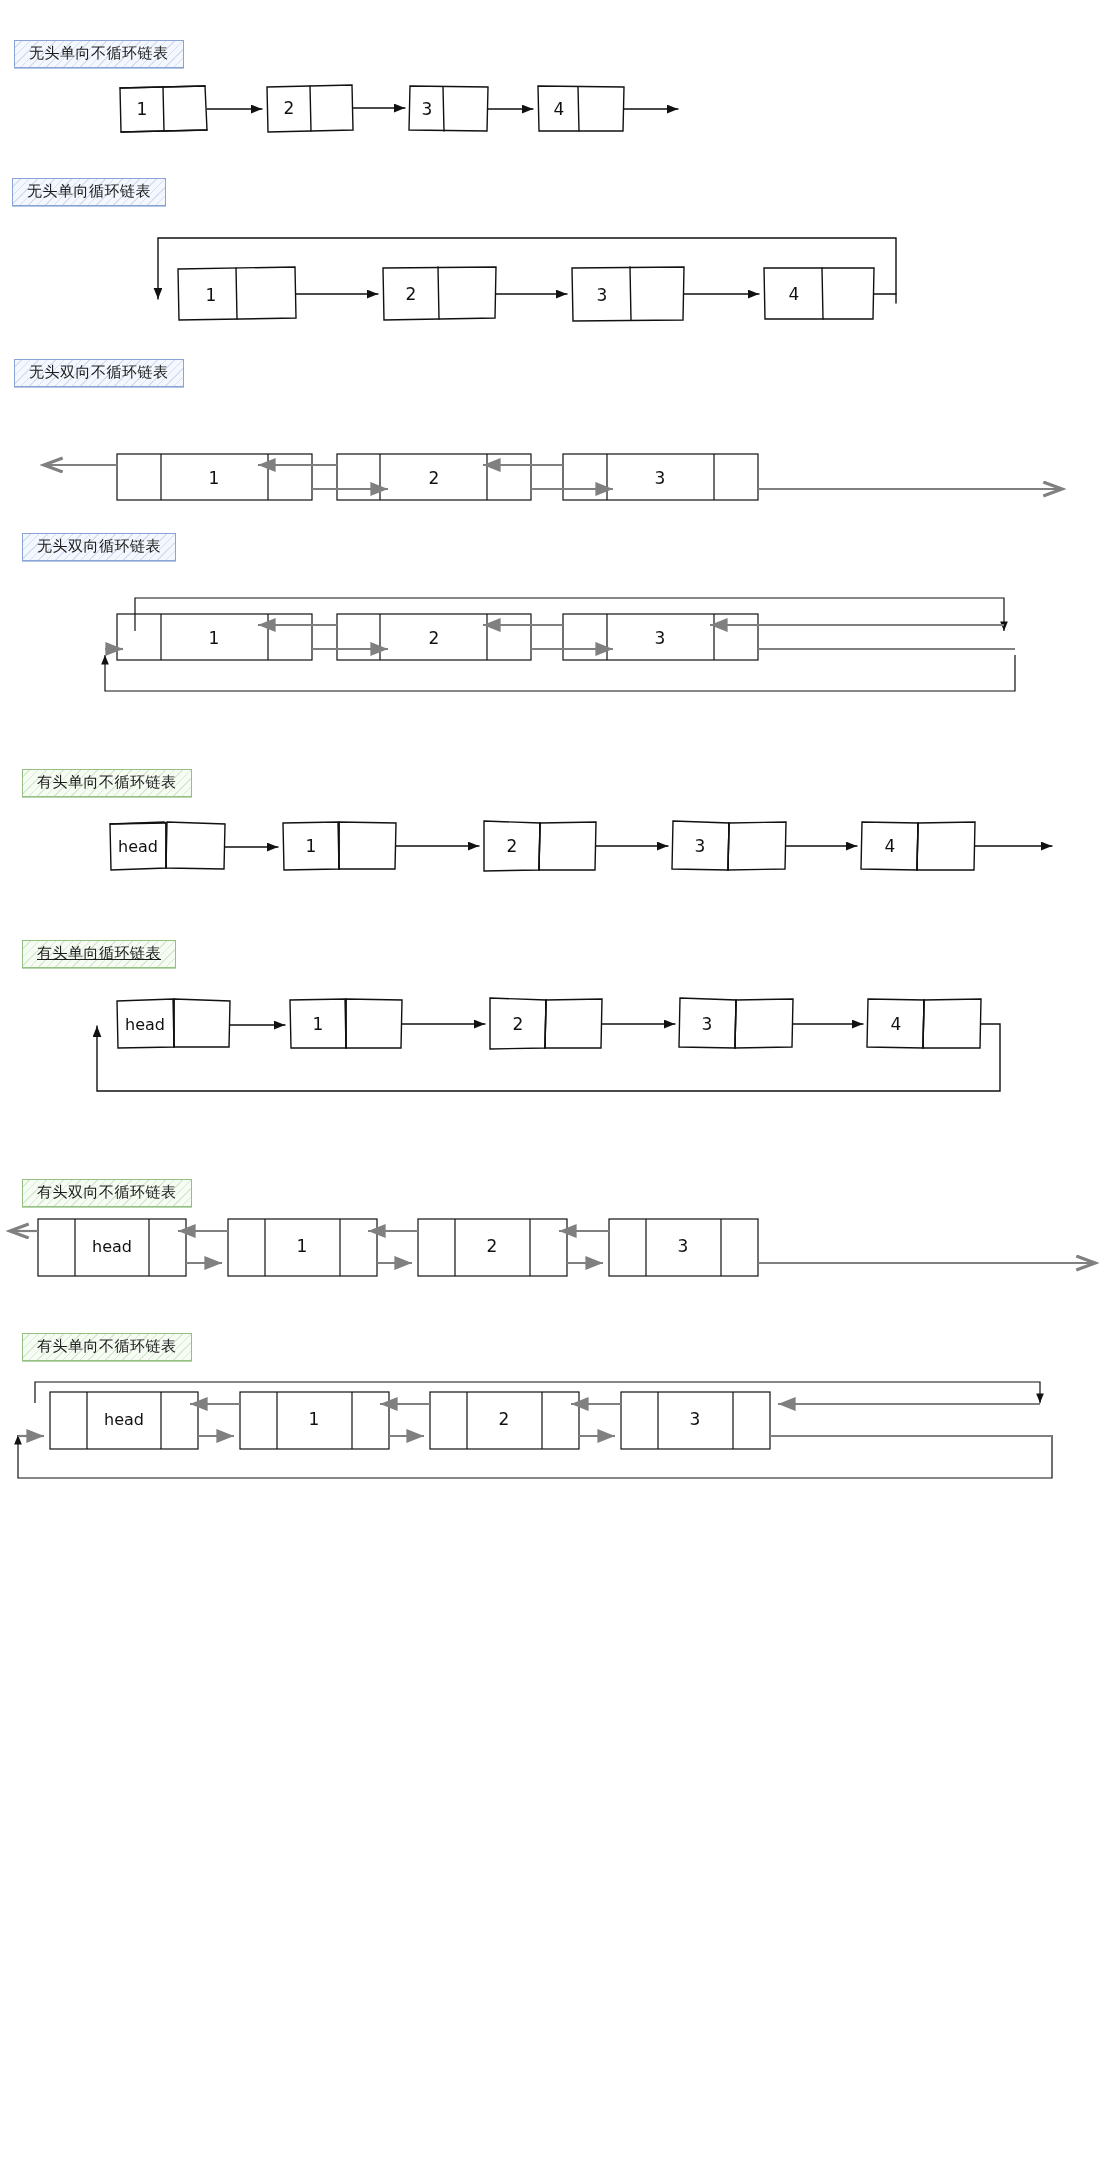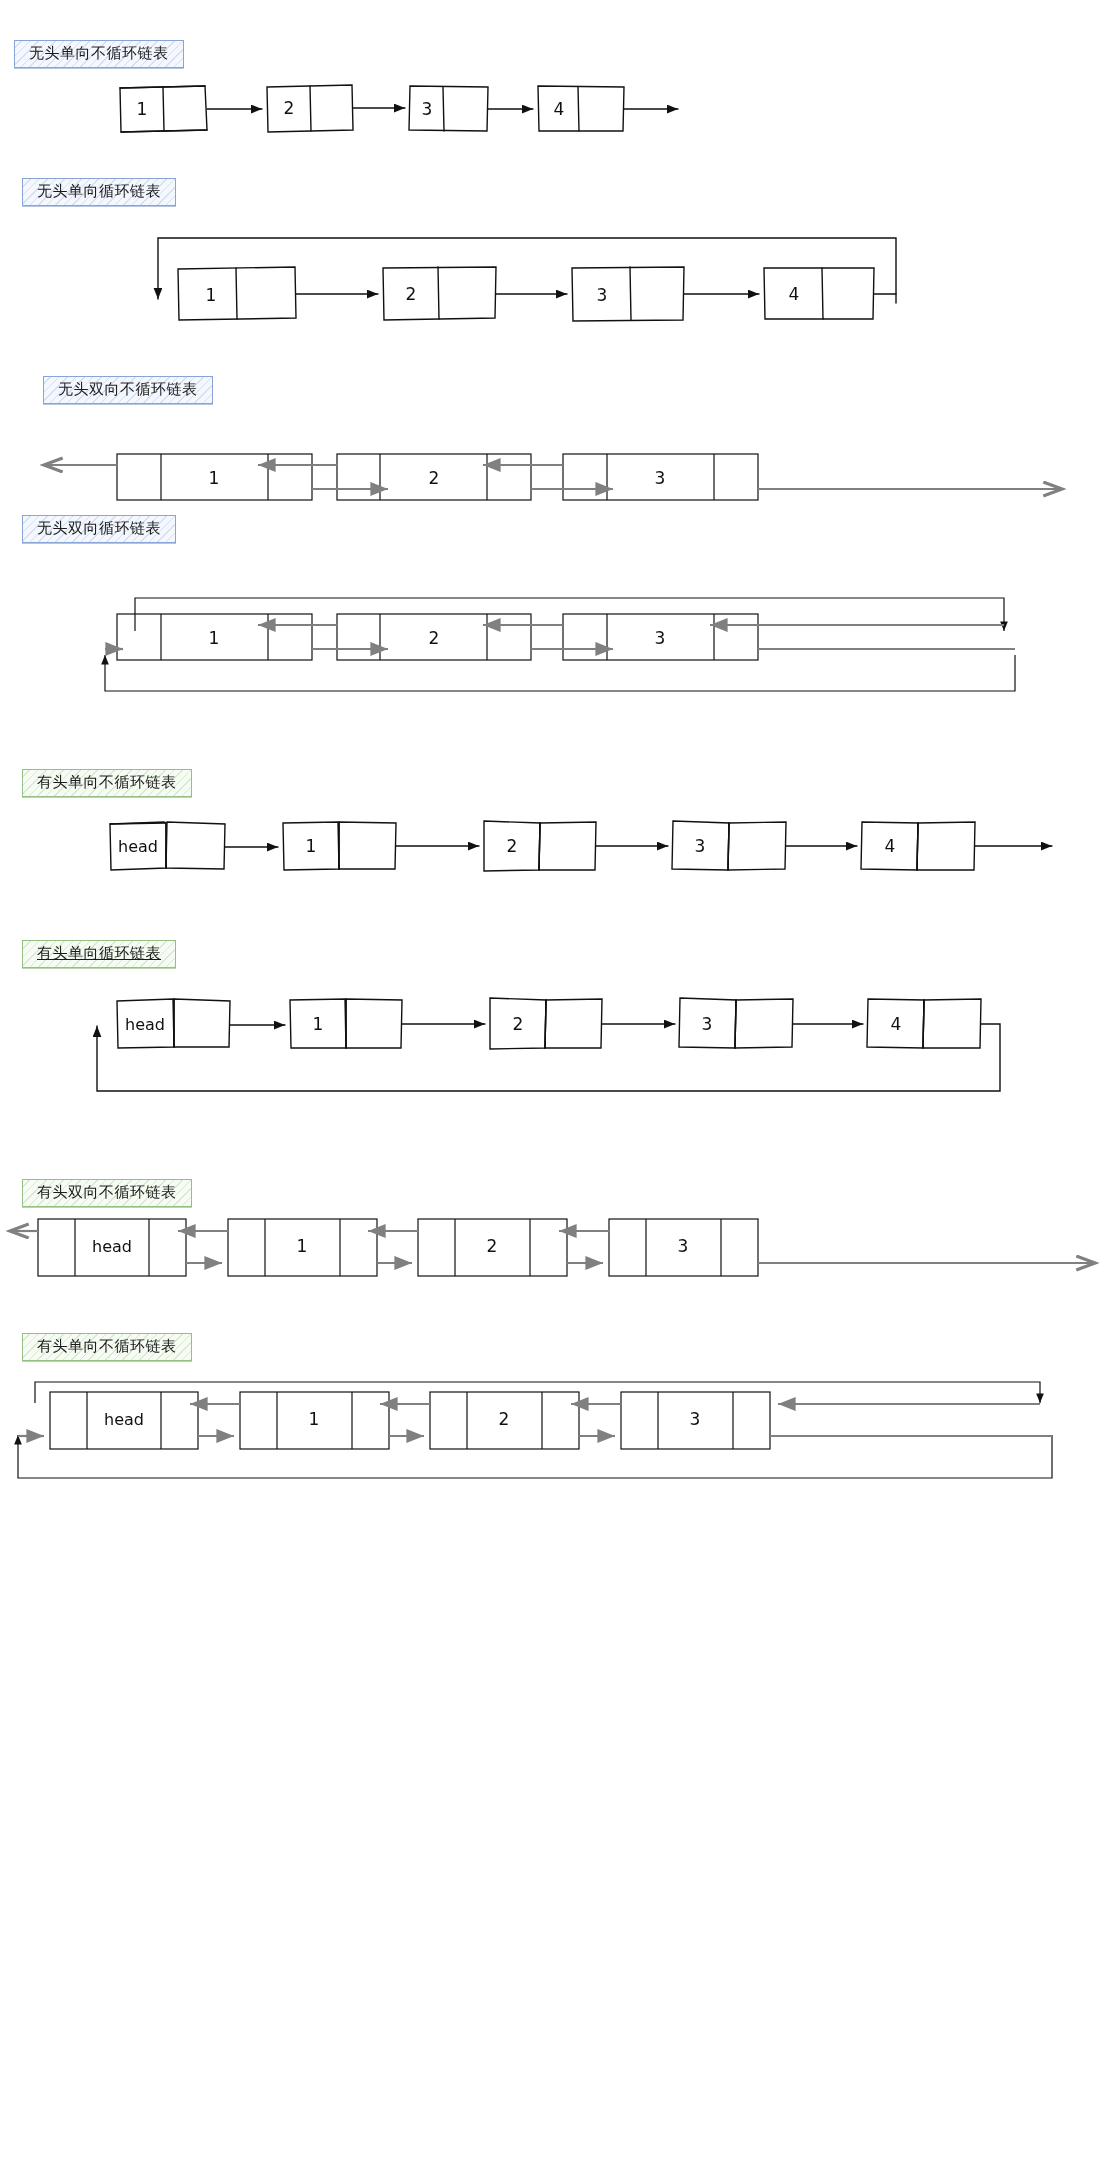--- a/index.html
+++ b/index.html
@@ -111,21 +111,21 @@
       <path d="M353,36 L405,36" marker-end="url(#ar-k)"></path>
       <path d="M488,37 L533,37" marker-end="url(#ar-k)"></path>
       <path d="M624,37 L678,37" marker-end="url(#ar-k)"></path>
     </g>
     <text class="nodeval" x="142" y="43" text-anchor="middle">1</text>
     <text class="nodeval" x="289" y="42" text-anchor="middle">2</text>
     <text class="nodeval" x="427" y="43" text-anchor="middle">3</text>
     <text class="nodeval" x="559" y="43" text-anchor="middle">4</text>
   </svg>
 
-  <div class="chip blue" style="left:22px; top:178px;">无头单向循环链表</div>
+  <div class="chip blue" style="left:12px; top:178px;">无头单向循环链表</div>
 
   <svg class="diagram" style="top:228px;" width="1109" height="115">
     <g stroke="#111111" stroke-width="1.4" fill="none" stroke-linecap="round">
 
       <path d="M896,75 L896,10 L158,10 L158,71" marker-end="url(#ar-k)"></path>
 
       <path d="M178,41 L295,39 L296,90 L179,92 z"></path>
       <path d="M236,40 L237,91"></path>
 
       <path d="M383,40 L496,39 L495,90 L384,92 z"></path>
@@ -141,21 +141,21 @@
       <path d="M496,66 L567,66" marker-end="url(#ar-k)"></path>
       <path d="M684,66 L759,66" marker-end="url(#ar-k)"></path>
       <path d="M874,66 L896,66"></path>
     </g>
     <text class="nodeval" x="211" y="73" text-anchor="middle">1</text>
     <text class="nodeval" x="411" y="72" text-anchor="middle">2</text>
     <text class="nodeval" x="602" y="73" text-anchor="middle">3</text>
     <text class="nodeval" x="794" y="72" text-anchor="middle">4</text>
   </svg>
 
-  <div class="chip blue" style="left:14px; top:376px;margin-left:29px;">无头双向不循环链表</div>
+  <div class="chip blue" style="left:14px; top:359px;">无头双向不循环链表</div>
 
   <svg class="diagram" style="top:440px;" width="1109" height="70">
     <g stroke="#111111" stroke-width="1.2" fill="none">
 
       <rect x="117" y="14" width="195" height="46"></rect>
       <path d="M161,14 L161,60"></path>
         <path d="M268,14 L268,60"></path>
 
       <rect x="337" y="14" width="194" height="46"></rect>
       <path d="M380,14 L380,60"></path>
@@ -171,21 +171,21 @@
       <path d="M563,25 L483,25" marker-end="url(#ar-g)"></path>
       <path d="M312,49 L388,49" marker-end="url(#ar-g)"></path>
       <path d="M531,49 L613,49" marker-end="url(#ar-g)"></path>
       <path d="M758,49 L1062,49" marker-end="url(#ar-g-open)"></path>
     </g>
     <text class="nodeval" x="214" y="44" text-anchor="middle">1</text>
     <text class="nodeval" x="434" y="44" text-anchor="middle">2</text>
     <text class="nodeval" x="660" y="44" text-anchor="middle">3</text>
   </svg>
 
-  <div class="chip blue" style="left:22px; top:515px;">无头双向循环链表</div>
+  <div class="chip blue" style="left:22px; top:533px;">无头双向循环链表</div>
 
   <svg class="diagram" style="top:588px;" width="1109" height="120">
     <g stroke="#111111" stroke-width="1.2" fill="none">
 
       <path d="M135,43 L135,10 L1004,10 L1004,43" marker-end="url(#ar-k)"></path>
 
       <path d="M1015,67 L1015,103 L105,103 L105,67" marker-end="url(#ar-k)"></path>
 
       <rect x="117" y="26" width="195" height="46"></rect>
       <path d="M161,26 L161,72"></path>

